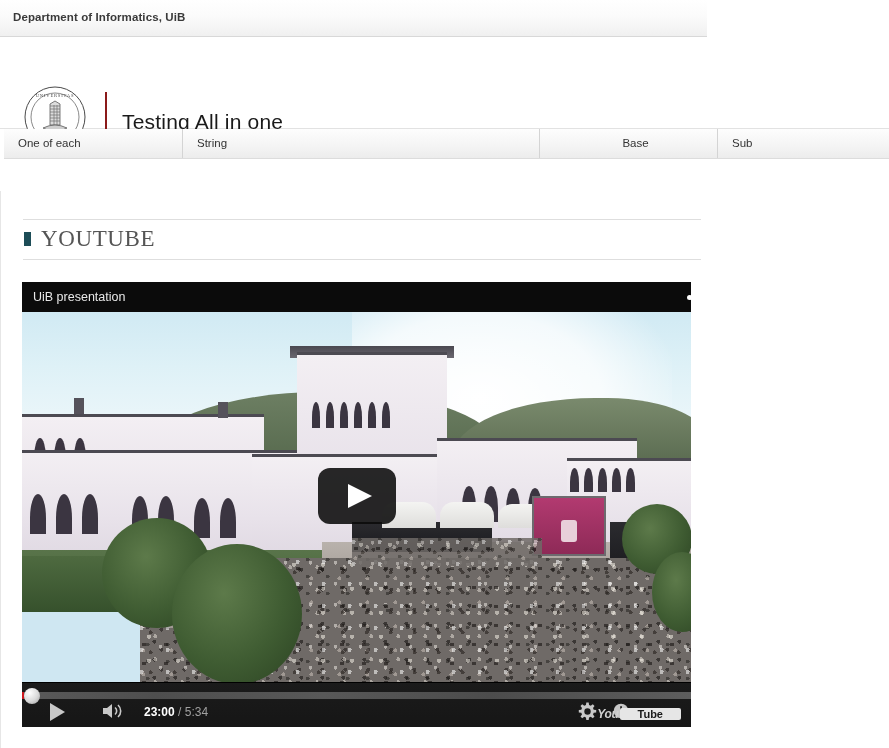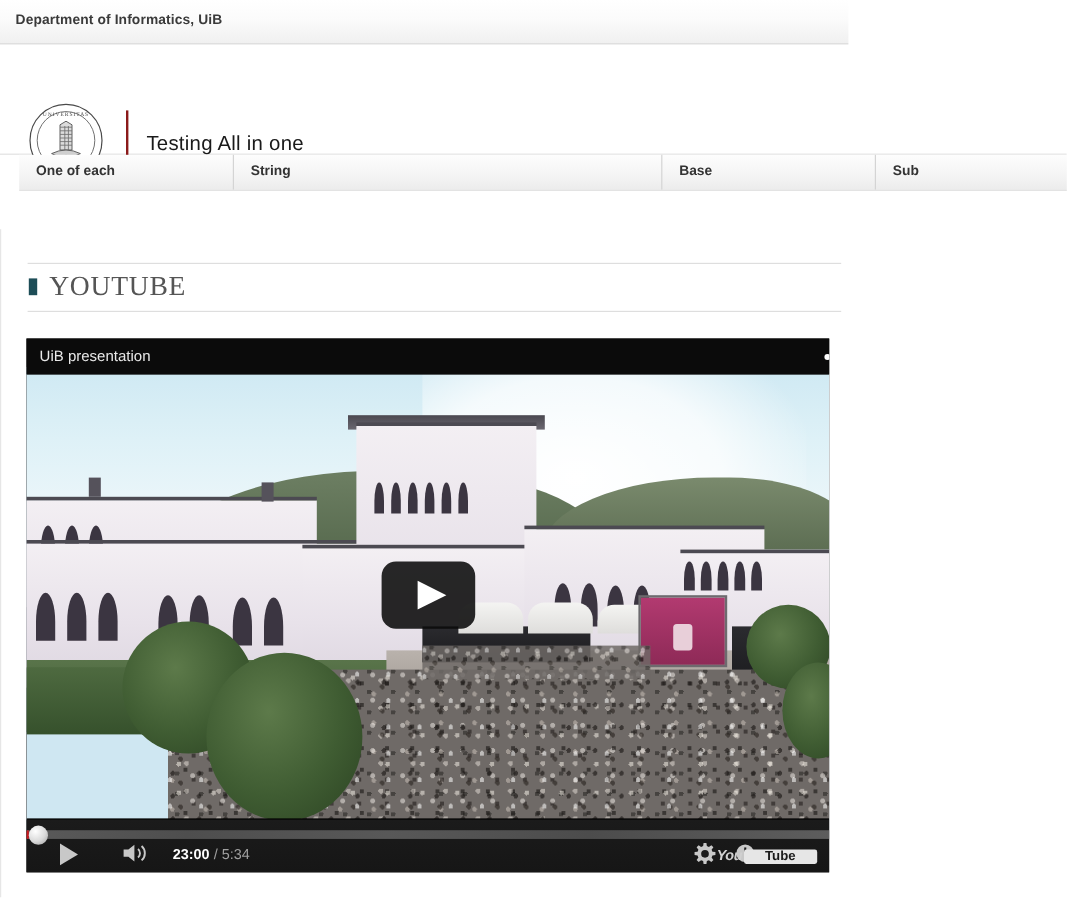--- a/index.html
+++ b/index.html
@@ -52,33 +52,32 @@
   }
   #divider-line {
     position: absolute;
     left: 105px; top: 54px;
     width: 2px; height: 60px;
     background: #8b1a1a;
   }
   #site-title {
     position: absolute;
     left: 122px; top: 72px;
-    font-size: 17px;
+    font-size: 21px;
     color: #1a1a1a;
     font-weight: normal;
     letter-spacing: 0.2px;
   }
 
   
   #tabs {
     position: absolute;
-    top: 129px; left: 16px;
+    top: 129px; left: 4px;
     width: 840px;
     height: 61px;
-    font-weight: bold;
   }
   .tabrow {
     position: absolute;
     left: 0;
     width: 889px;
     height: 30px;
   }
   .tabrow.row1 { top: 0; }
   .tabrow.row2 { top: 30px; }
   .tabrow.row1 { background: linear-gradient(to bottom, #fdfdfd 0%, #f4f4f4 60%, #ececec 100%); }
@@ -416,21 +415,21 @@
     </svg>
   </div>
   <div id="divider-line"></div>
   <div id="site-title">Testing All in one</div>
 </div>
 
 <div id="tabs">
   <div class="tabrow row1">
     <div class="tab first" style="left:0px;   width:178px;">One of each</div>
     <div class="tab" style="left:178px; width:179px;">String</div>
-    <div class="tab" style="left:535px; width:178px;">Base</div>
+    <div class="tab" style="left:535px; width:178px;text-align:center;">Base</div>
     <div class="tab" style="left:713px; width:176px;">Sub</div>
   </div>
 </div>
 
 <div id="content">
 
   <div id="section-rule-top"></div>
   <div id="section-bullet"></div>
   <div id="section-title">YOUTUBE</div>
   <div id="section-rule-bottom"></div>

